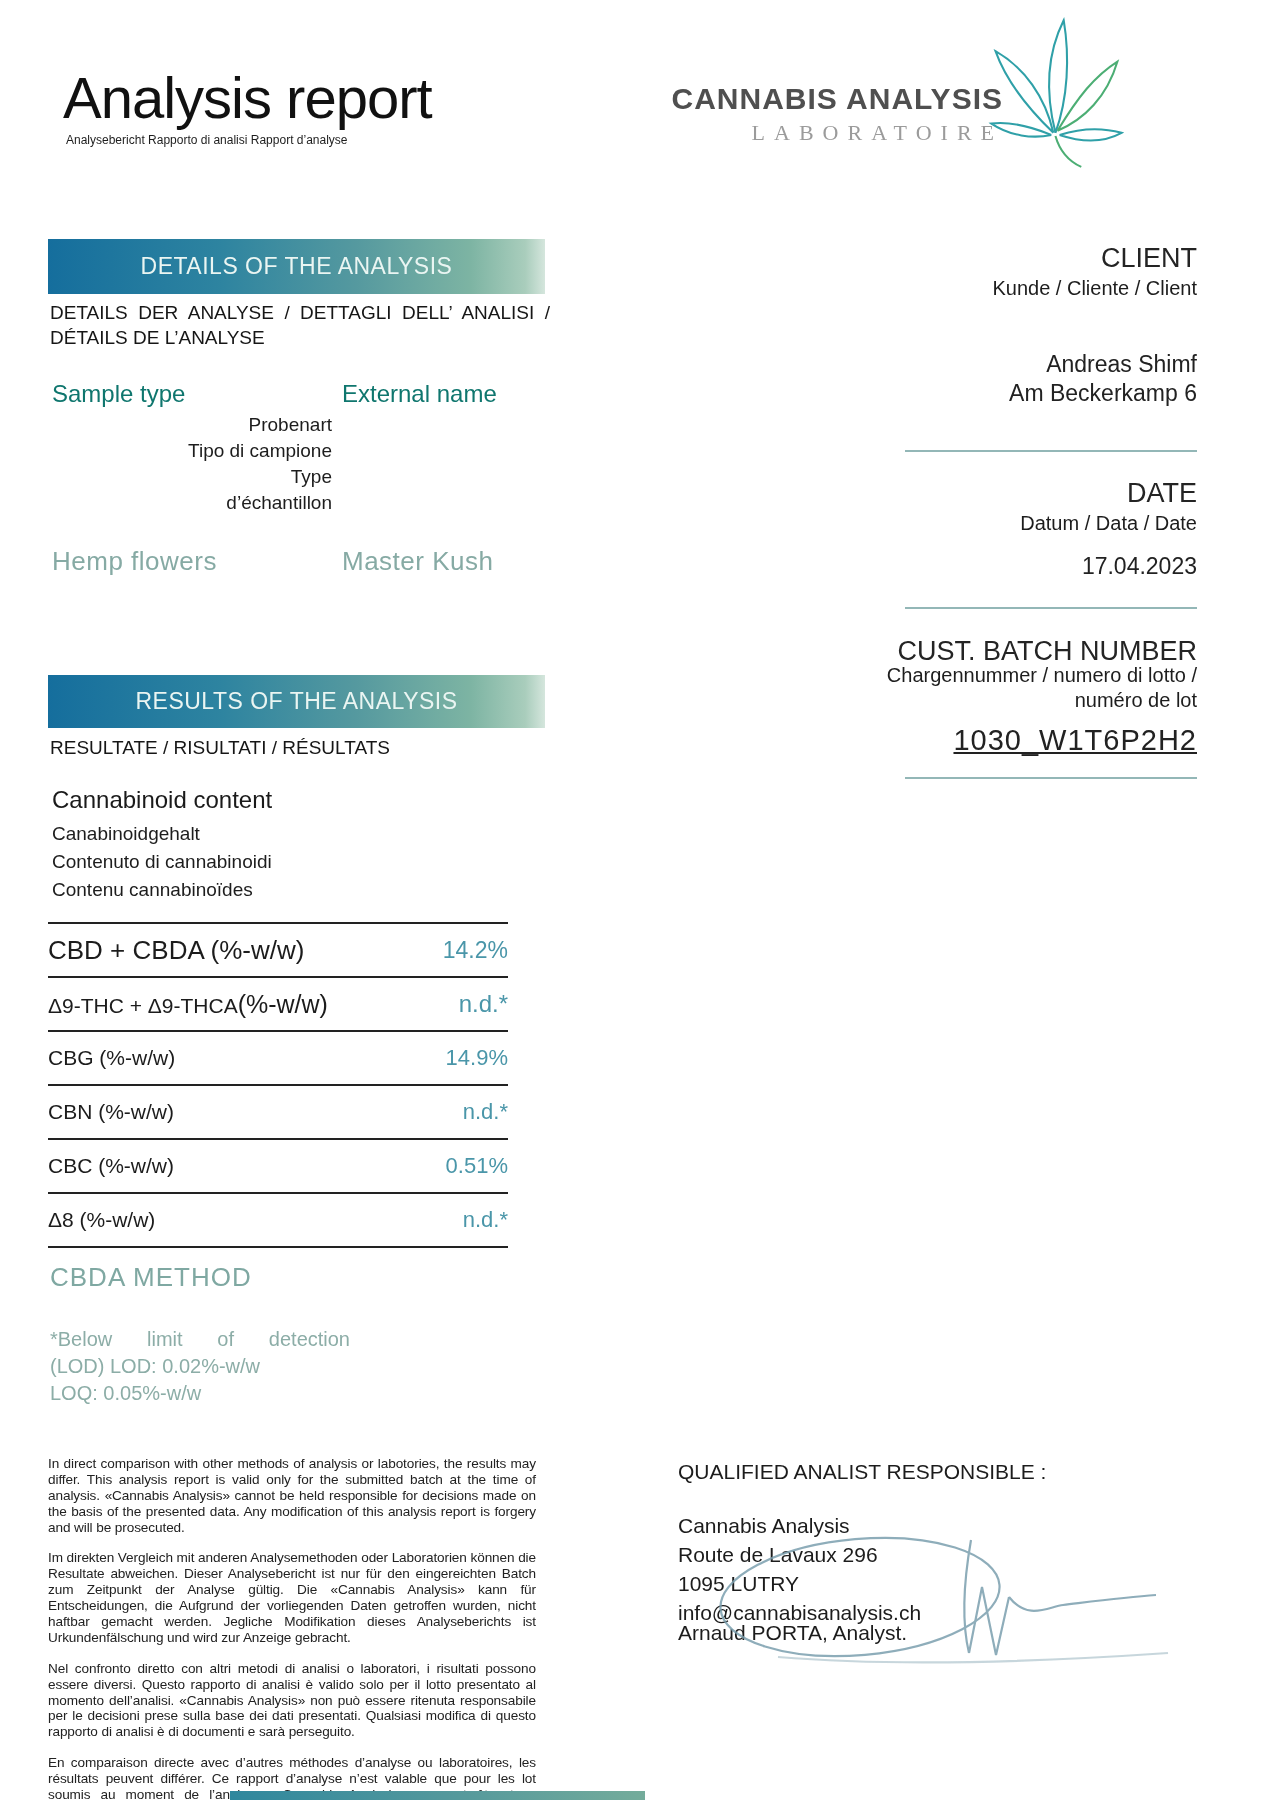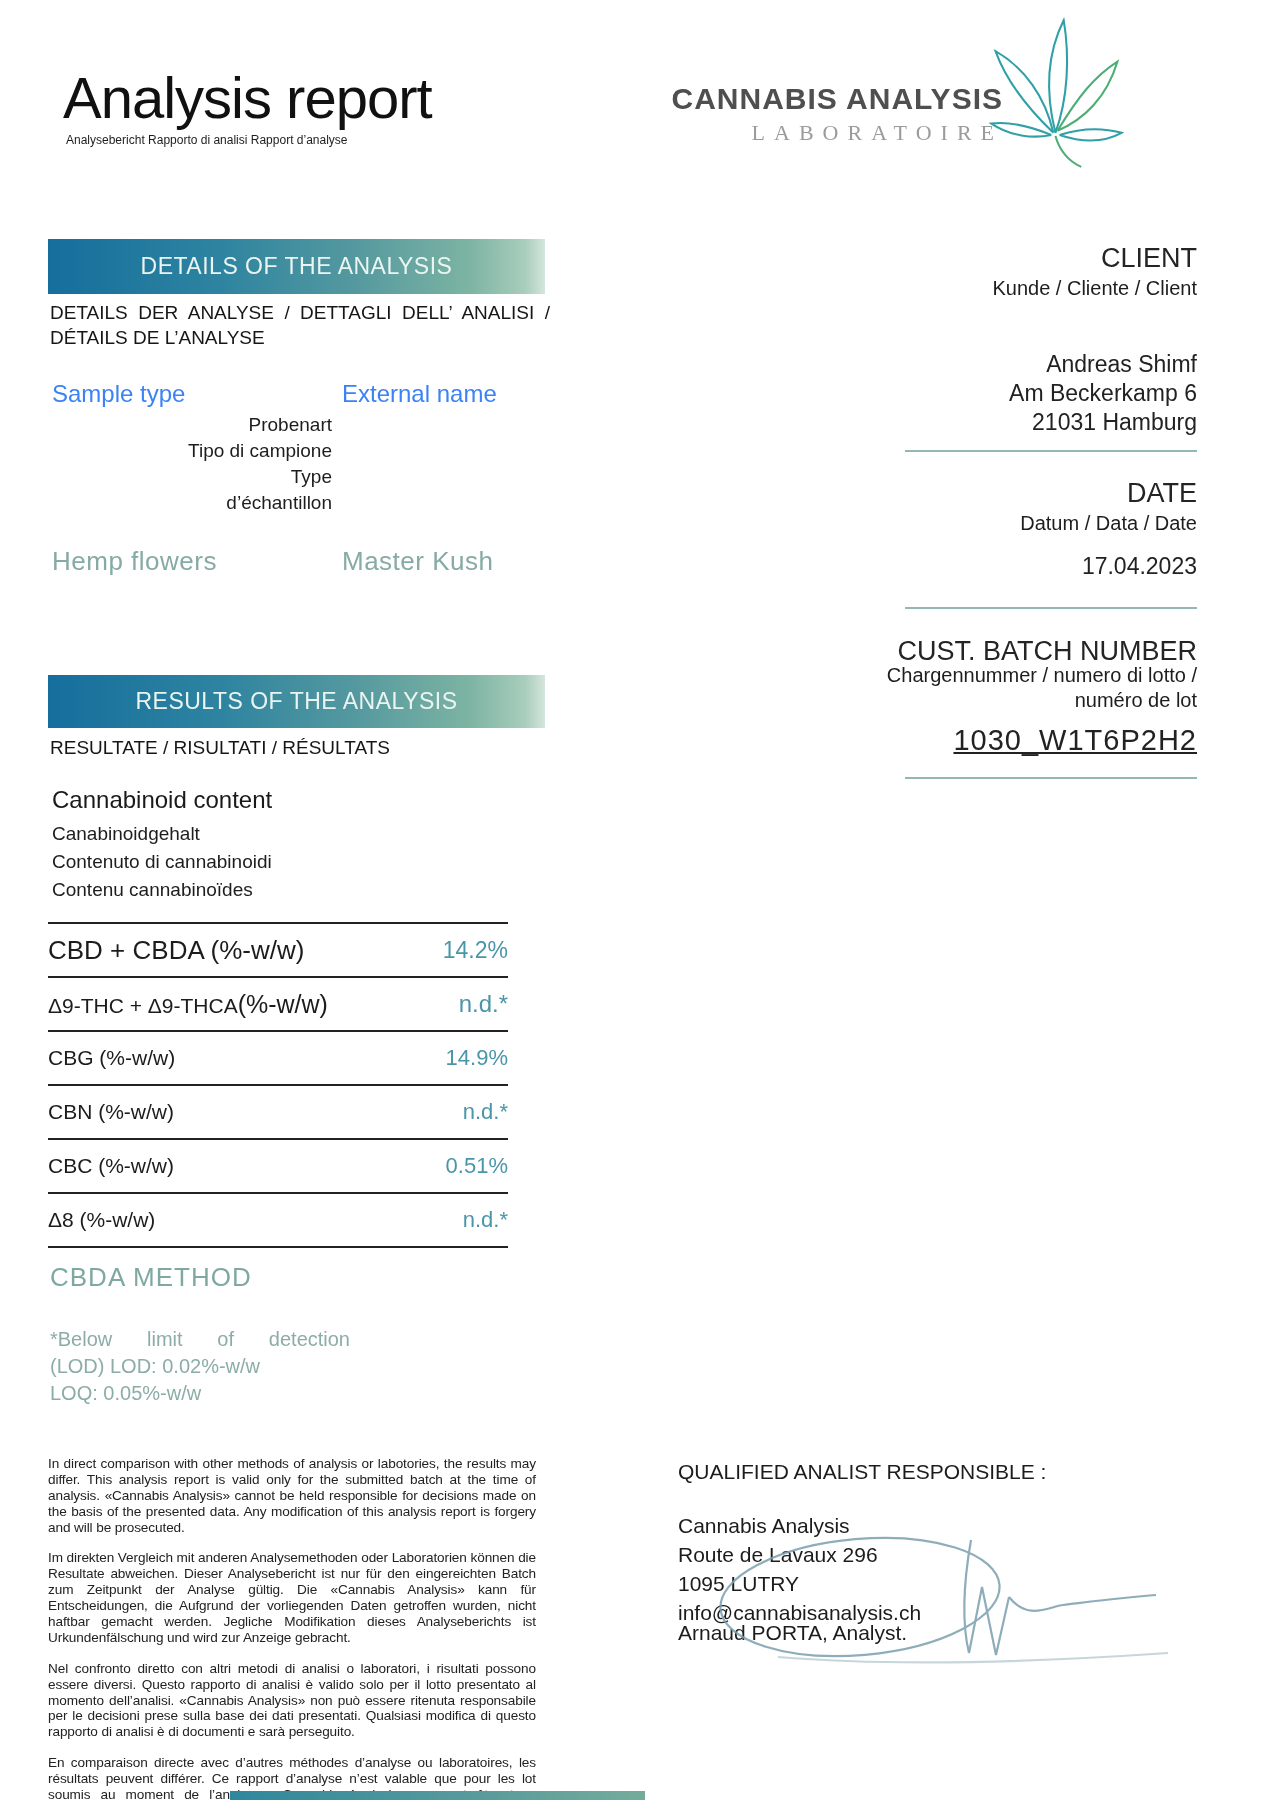--- a/index.html
+++ b/index.html
@@ -23,21 +23,21 @@
     background:linear-gradient(90deg,#156e9d 0%,#2e84a0 35%,#55999f 62%,#7db4a3 85%,#a9cdbc 96%,#d5e6dd 100%);
     color:#eaf5f2;font-size:23px;letter-spacing:.5px;text-align:center;line-height:55px;
   }
   .banner-details{top:239px;}
   .banner-results{top:675px;height:53px;line-height:53px;}
   .banner-sub{left:50px;width:500px;font-size:19px;line-height:25px;color:#161616;text-align:justify;}
   .banner-sub-details{top:300px;}
   .banner-sub-results{top:735px;width:520px;text-align:left;}
 
   
-  .field-label{font-size:24px;color:#3b82f6;}
+  .field-label{font-size:24px;color:#0f766e;}
   .field-trans{font-size:19px;line-height:26px;color:#1d1d1d;margin-top:4px;text-align:right;}
   .col1{left:52px;top:380px;width:280px;}
   .col2{left:342px;top:380px;width:280px;}
   .field-value{font-size:26px;letter-spacing:.5px;color:#86aaa4;}
   .value1{left:52px;top:546px;}
   .value2{left:342px;top:546px;}
 
   
   .rcol{left:797px;width:400px;text-align:right;color:#222;}
   .r-label{font-size:27px;color:#242424;}
@@ -120,21 +120,20 @@
   <div class="abs field-value value1">Hemp flowers</div>
   <div class="abs field-value value2">Master Kush</div>
 
   <div class="abs rcol client-head">
     <div class="r-label">CLIENT</div>
     <div class="r-sub">Kunde / Cliente / Client</div>
   </div>
   <div class="abs rcol client-lines">
     <div>Andreas Shimf</div>
     <div>Am Beckerkamp 6</div>
-    <div>21031 Hamburg</div>
   </div>
   <div class="abs hline hline1"></div>
 
   <div class="abs rcol date-head">
     <div class="r-label">DATE</div>
     <div class="r-sub">Datum / Data / Date</div>
   </div>
   <div class="abs rcol date-value">17.04.2023</div>
   <div class="abs hline hline2"></div>
 

